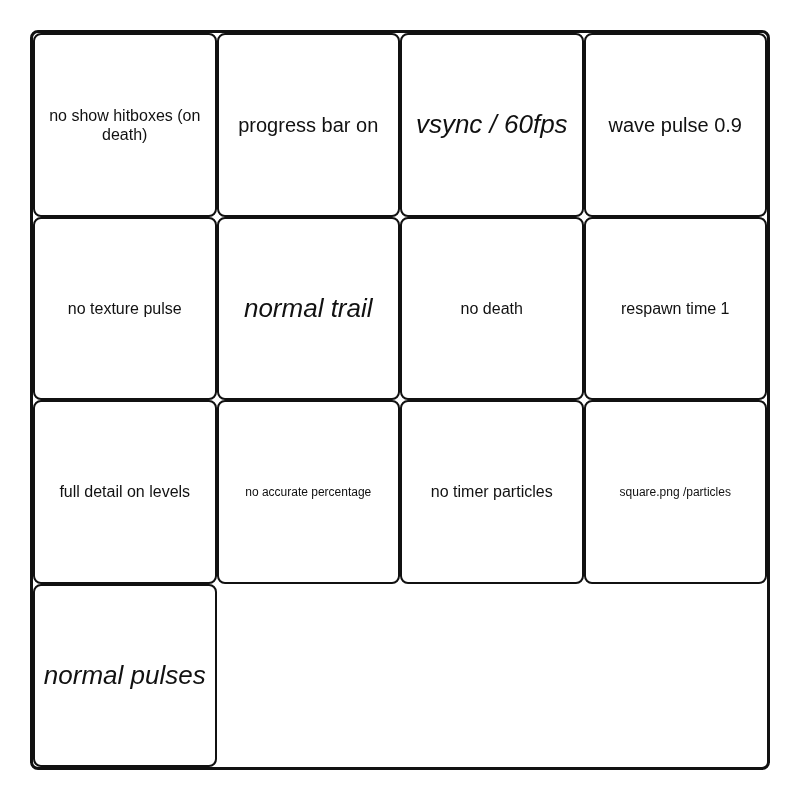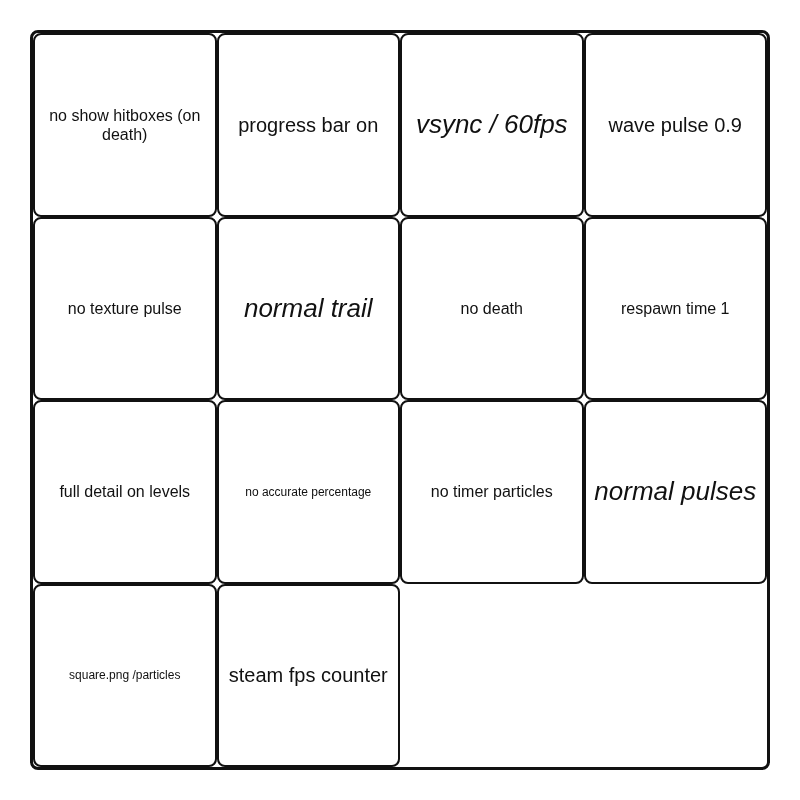--- a/index.html
+++ b/index.html
@@ -101,22 +101,19 @@
       <div class="bingo-cell">
         <span class="cell-text size-normal">full detail on levels</span>
       </div>
       <div class="bingo-cell">
         <span class="cell-text size-small">no accurate percentage</span>
       </div>
       <div class="bingo-cell">
         <span class="cell-text size-normal">no timer particles</span>
       </div>
       <div class="bingo-cell">
-        <span class="cell-text size-large">normal pulses</span>
-      </div>
-      <div class="bingo-cell">
         <span class="cell-text size-small">square.png /particles</span>
       </div>
       <div class="bingo-cell">
-        <span class="cell-text size-medium">steam fps counter</span>
+        <span class="cell-text size-large">normal pulses</span>
       </div>
     </div>
 </div>
 
 </body></html>

